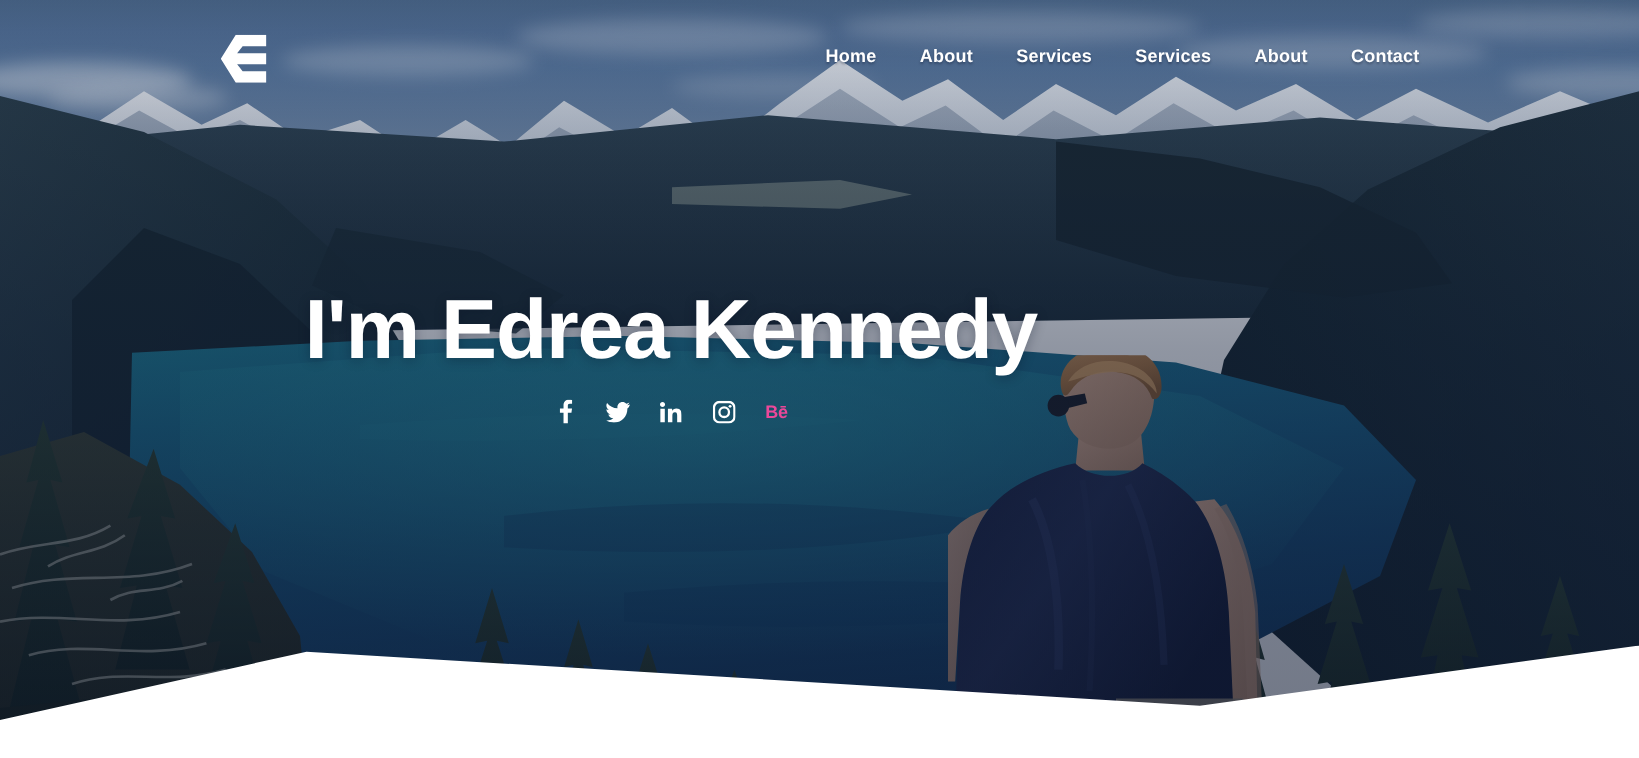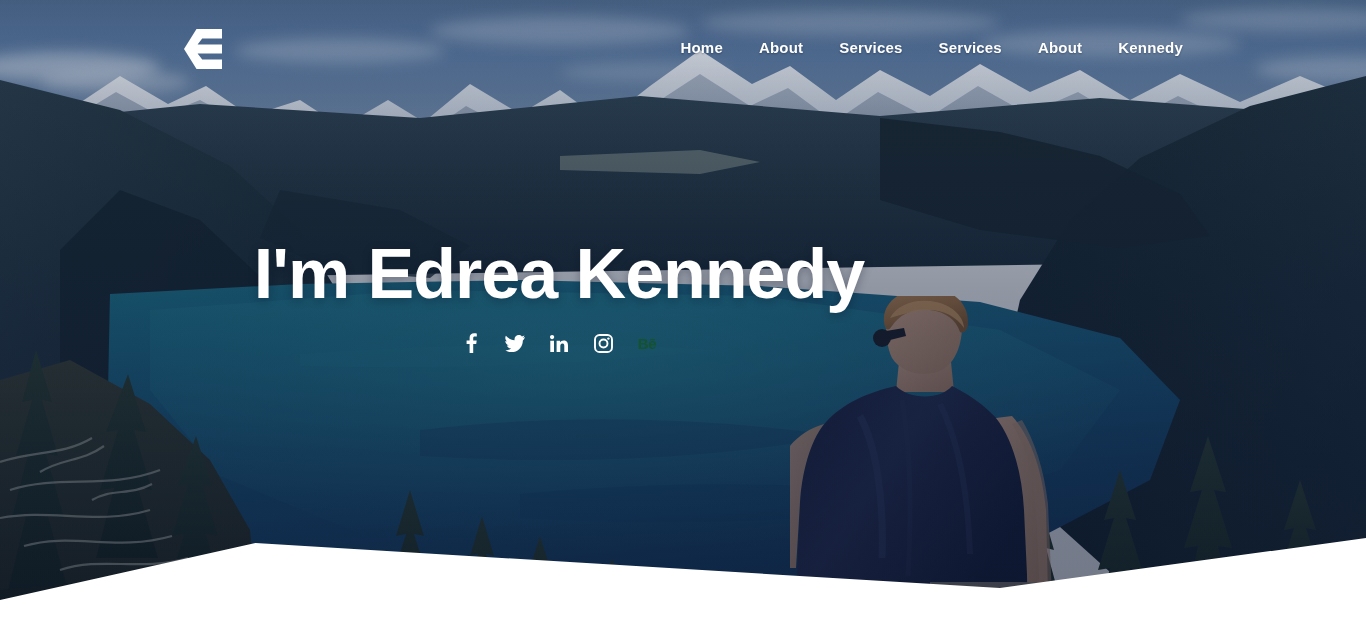--- a/index.html
+++ b/index.html
@@ -166,21 +166,21 @@
     align-items: center;
     justify-content: center;
     color: #ffffff;
     cursor: pointer;
     text-decoration: none;
   }
   .social-link svg { display: block; fill: #ffffff; }
   .be-mark {
     font-size: 15px;
     font-weight: bold;
-    color: #14532d;
+    color: #ec4899;
     letter-spacing: -0.3px;
     line-height: 1;
   }
 </style>
 </head>
 <body>
 
 <div id="page">
 
   <div class="hero">
@@ -376,21 +376,21 @@
         <path d="M12.5,0 H38 V9.6 H18.2 L13.6,15.4 H38 V24.6 H13.6 L18.2,30.4 H38 V40 H12.5 L0,20 Z" fill="#ffffff"></path>
       </svg>
     </a>
 
     <nav class="main-nav">
       <a class="nav-link" href="#">Home</a>
       <a class="nav-link" href="#">About</a>
       <a class="nav-link" href="#">Services</a>
       <a class="nav-link" href="#">Services</a>
       <a class="nav-link" href="#">About</a>
-      <a class="nav-link" href="#">Kennedy</a>
+      <a class="nav-link" href="#">Contact</a>
     </nav>
   </header>
 
   <div class="hero-content">
     <h1 class="hero-title">I'm Edrea Kennedy</h1>
 
     <div class="social-row">
 
       <a class="social-link" href="#">
         <svg width="11" height="20" viewBox="0 0 11 20" aria-hidden="true">

